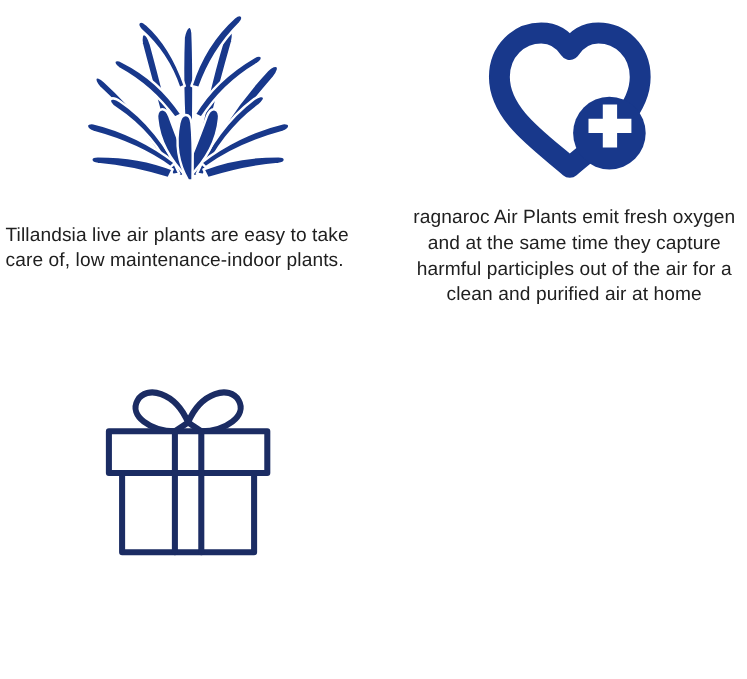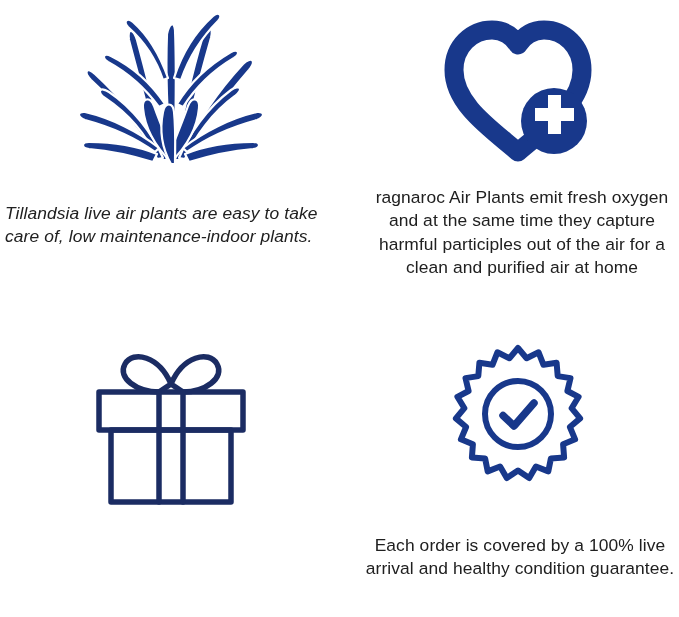--- a/index.html
+++ b/index.html
@@ -53,21 +53,20 @@
     width: 100%;
     box-sizing: border-box;
   }
 
   
   .cell-tl .text-block {
     width: 100%;
     padding: 0 6px 0 5px;
     box-sizing: border-box;
     margin-top: 24px;
-    font-style: italic;
   }
   .cell-tl .feature-text { text-align: left; }
 
   
   .cell-tr .text-block {
     width: 100%;
     padding: 0 2px 0 10px;
     box-sizing: border-box;
     margin-top: 18px;
   }
@@ -176,36 +175,14 @@
           <line x1="78" y1="52" x2="78" y2="90"></line>
           <line x1="102" y1="52" x2="102" y2="90"></line>
 
           <line x1="78" y1="90" x2="78" y2="162"></line>
           <line x1="102" y1="90" x2="102" y2="162"></line>
         </g>
       </svg>
     </div>
   </div>
 
-  <div class="feature-cell cell-br">
-    <div class="icon-wrap">
-      <svg width="150" height="150" viewBox="0 0 150 150" aria-hidden="true">
-        <g fill="none" stroke="#18388b" stroke-width="6" stroke-linejoin="round" stroke-linecap="round">
-
-          <polygon points="75,8 83.6,18.2 95.6,12.3 100.5,24.8 113.6,22.8 114.7,36.1 127.5,38.1
-                           124.4,51 135.6,56.8 128.6,68.2 137.1,78.4 126.9,87 132.1,99.3 120.1,104.2
-                           121.1,117.4 107.9,118.4 105.3,131.4 92.9,126.5 86.2,138 75,130.5
-                           63.8,138 57.1,126.5 44.7,131.4 42.1,118.4 28.9,117.4 29.9,104.2
-                           17.9,99.3 23.1,87 12.9,78.4 21.4,68.2 14.4,56.8 25.6,51 22.5,38.1
-                           35.3,36.1 36.4,22.8 49.5,24.8 54.4,12.3 66.4,18.2"></polygon>
-
-          <circle cx="75" cy="74" r="33"></circle>
-
-          <path d="M60 75.5 L 71 86 L 91 63" stroke-width="7.5"></path>
-        </g>
-      </svg>
-    </div>
-    <div class="text-block">
-      <p class="feature-text">Each order is covered by a 100% live arrival and healthy condition guarantee.</p>
-    </div>
-  </div>
 
 </div>
 
 </body></html>

